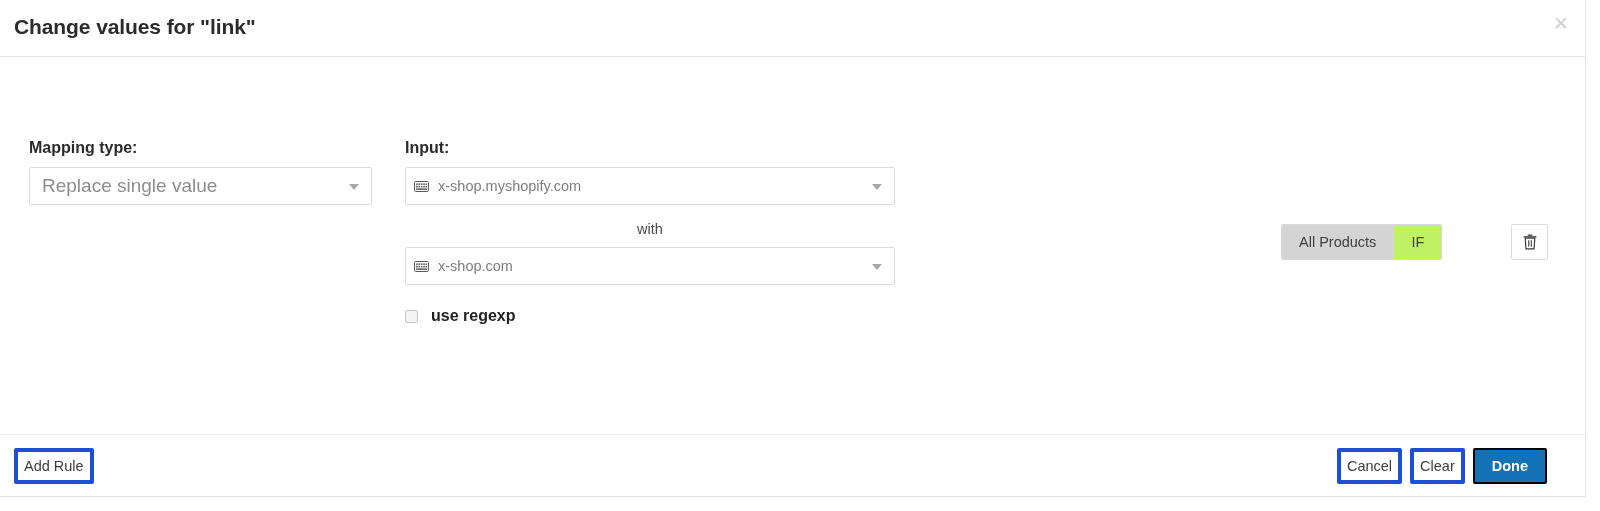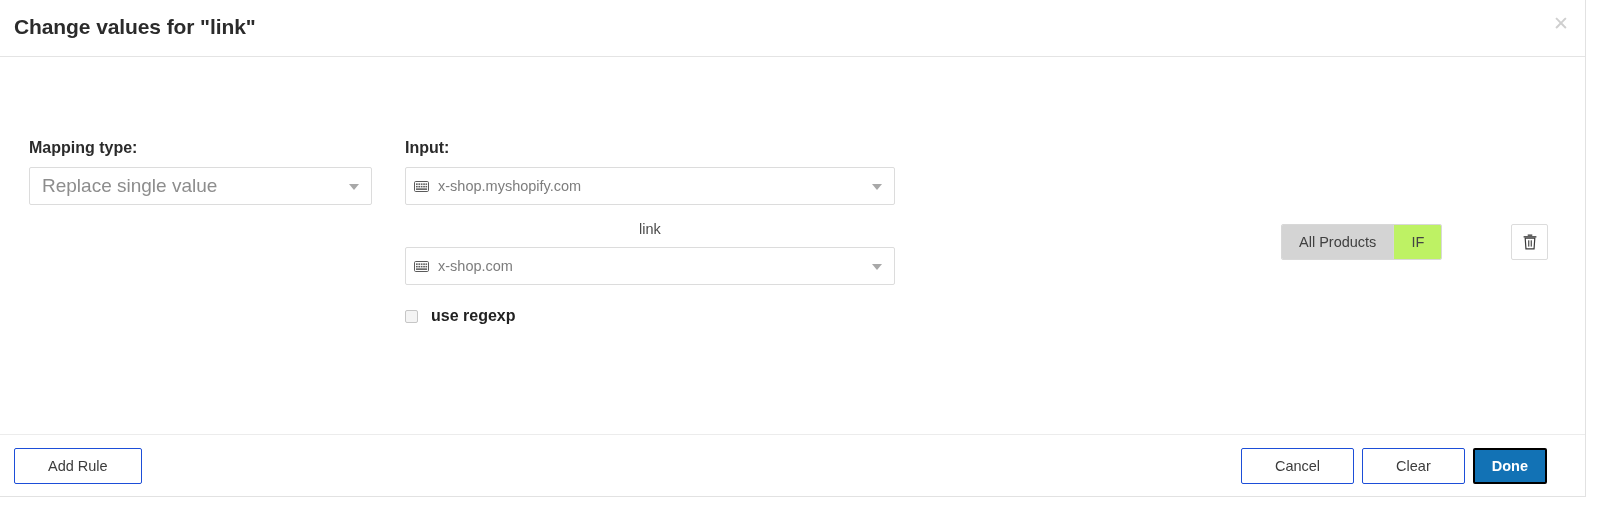--- a/index.html
+++ b/index.html
@@ -207,23 +207,23 @@
     position: relative;
     height: 62px;
     border-top: 1px solid #ececec;
   }
   .btn {
     font-family: "Liberation Sans", sans-serif;
     font-size: 14.5px;
     border-radius: 2px;
     cursor: pointer;
     height: 36px;
-    padding: 0 33px;
-    background: #ffffff;
-    border: 1px solid #1d4ed8;
+    padding: 0 6px;
+    background: #ffffff;
+    border: 4px solid #1d4ed8;
     color: #3c3c3c;
   }
   .btn-add {
     position: absolute;
     left: 14px;
     top: 13px;
   }
   .footer-right {
     position: absolute;
     right: 38px;
@@ -275,21 +275,21 @@
             <rect x="4.4" y="4.9" width="1.7" height="1.5" fill="#5a5a5a"></rect>
             <rect x="6.8" y="4.9" width="1.7" height="1.5" fill="#5a5a5a"></rect>
             <rect x="9.2" y="4.9" width="1.7" height="1.5" fill="#5a5a5a"></rect>
             <rect x="11.5" y="4.9" width="1.6" height="1.5" fill="#5a5a5a"></rect>
             <rect x="2" y="7.4" width="11.1" height="1.5" fill="#5a5a5a"></rect>
           </svg>
           <span class="input-text">x-shop.myshopify.com</span>
           <span class="caret"></span>
         </div>
 
-        <div class="with-label">link</div>
+        <div class="with-label">with</div>
 
         <div class="input-box">
           <svg class="kb-icon" viewBox="0 0 15 11">
             <rect x="0.5" y="0.5" width="14" height="10" rx="1.2" fill="#ffffff" stroke="#5a5a5a"></rect>
             <rect x="2" y="2.4" width="1.7" height="1.5" fill="#5a5a5a"></rect>
             <rect x="4.4" y="2.4" width="1.7" height="1.5" fill="#5a5a5a"></rect>
             <rect x="6.8" y="2.4" width="1.7" height="1.5" fill="#5a5a5a"></rect>
             <rect x="9.2" y="2.4" width="1.7" height="1.5" fill="#5a5a5a"></rect>
             <rect x="11.5" y="2.4" width="1.6" height="1.5" fill="#5a5a5a"></rect>
             <rect x="2" y="4.9" width="1.7" height="1.5" fill="#5a5a5a"></rect>

